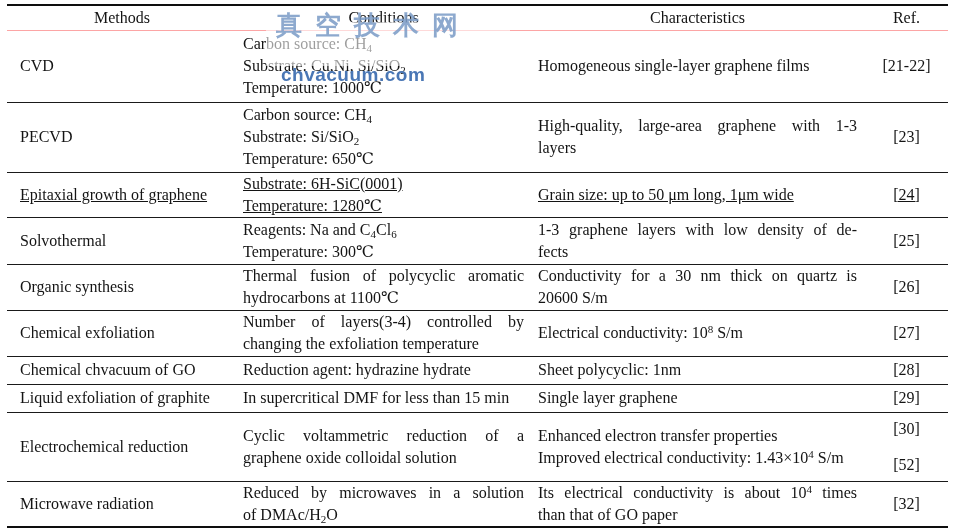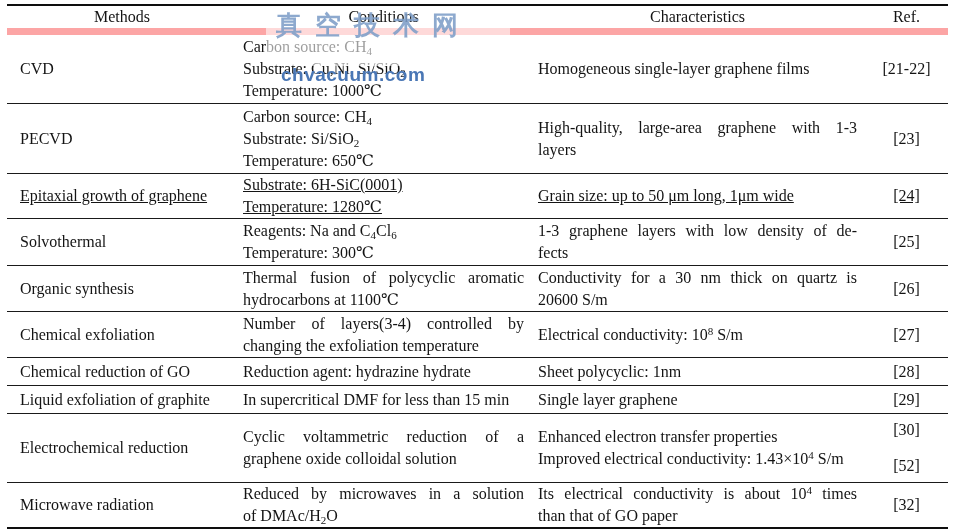--- a/index.html
+++ b/index.html
@@ -23,21 +23,21 @@
     border-top: 2px solid #0e0e0e;
     border-bottom: 2px solid #0e0e0e;
     font-size: 16px;
     line-height: 22px;
   }
   col.c-method { width: 230px; }
   col.c-cond   { width: 293px; }
   col.c-char   { width: 335px; }
   col.c-ref    { width: 83px;  }
 
-  thead tr { height: 25px; border-bottom: 7px solid #fca5a5; }
+  thead tr { height: 25px; border-bottom: 1px solid #fca5a5; }
   thead th {
     font-weight: normal;
     text-align: center;
     vertical-align: middle;
     padding: 0;
     font-size: 16px;
   }
   tbody tr { border-bottom: 1px solid #1a1a1a; }
   tbody tr:last-child { border-bottom: none; }
 
@@ -196,21 +196,21 @@
             <div class="line">changing the exfoliation temperature</div>
           </td>
         <td class="char">
             <div class="line">Electrical conductivity: 10<sup>8</sup> S/m</div>
           </td>
         <td class="ref">
             <div class="line">[27]</div>
           </td>
       </tr>
       <tr>
-        <td class="method">Chemical reduction of GO</td>
+        <td class="method">Chemical chvacuum of GO</td>
         <td class="cond">
             <div class="line">Reduction agent: hydrazine hydrate</div>
           </td>
         <td class="char">
             <div class="line">Sheet polycyclic: 1nm</div>
           </td>
         <td class="ref">
             <div class="line">[28]</div>
           </td>
       </tr>

